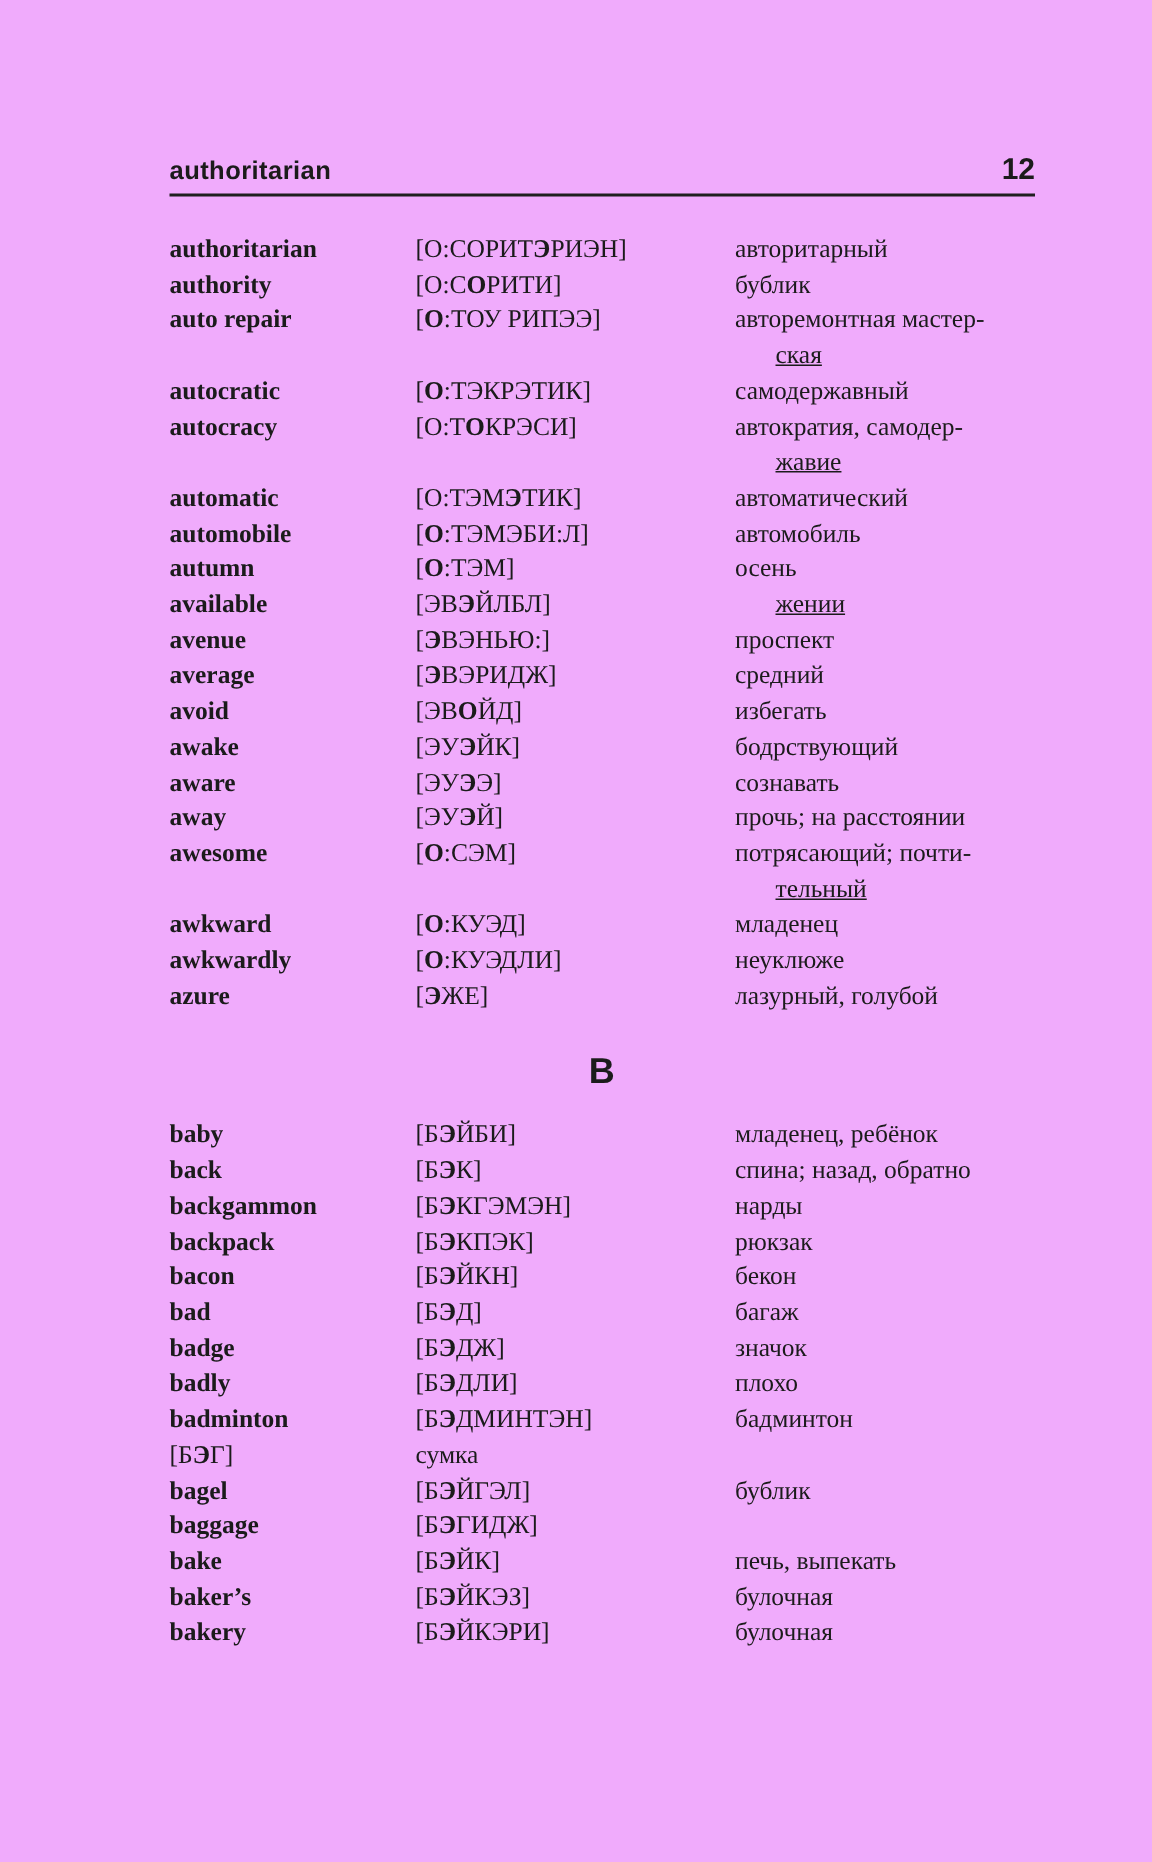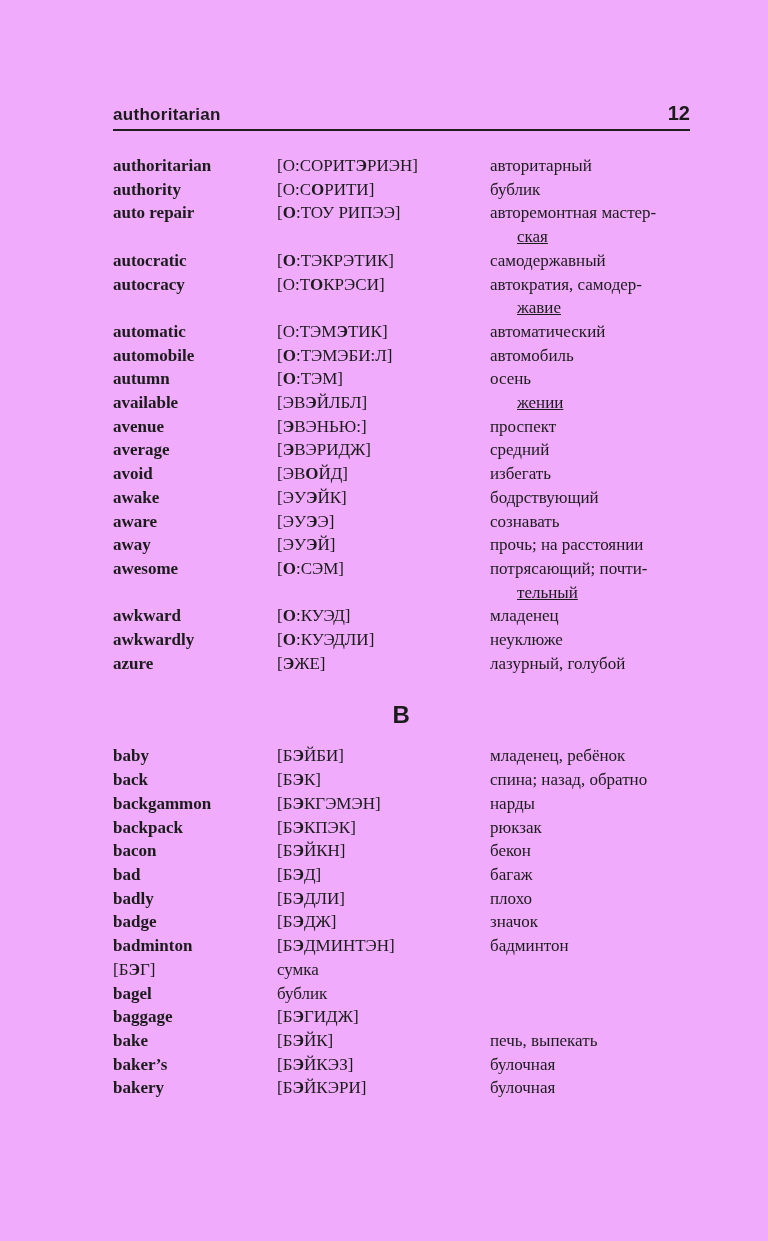--- a/index.html
+++ b/index.html
@@ -289,52 +289,53 @@
 
   <div class="entry">
     <span class="word">bad</span>
     <span class="pron"><span>[Б</span><span class="stress">Э</span><span>Д]</span></span>
     <span class="trans">
             <div class="trans-line">багаж</div>
           </span>
   </div>
 
   <div class="entry">
+    <span class="word">badge</span>
+    <span class="pron"><span>[Б</span><span class="stress">Э</span><span>ДЖ]</span></span>
+    <span class="trans">
+            <div class="trans-line">значок</div>
+          </span>
+  </div>
+
+  <div class="entry">
     <span class="word">badly</span>
     <span class="pron"><span>[Б</span><span class="stress">Э</span><span>ДЛИ]</span></span>
     <span class="trans">
             <div class="trans-line">плохо</div>
           </span>
   </div>
 
   <div class="entry">
-    <span class="word">badge</span>
-    <span class="pron"><span>[Б</span><span class="stress">Э</span><span>ДЖ]</span></span>
-    <span class="trans">
-            <div class="trans-line">значок</div>
-          </span>
-  </div>
-
-  <div class="entry">
     <span class="word">badminton</span>
     <span class="pron"><span>[Б</span><span class="stress">Э</span><span>ДМИНТЭН]</span></span>
     <span class="trans">
             <div class="trans-line">бадминтон</div>
           </span>
   </div>
 
   <div class="entry">
     <span class="pron"><span>[Б</span><span class="stress">Э</span><span>Г]</span></span>
     <span class="trans">
             <div class="trans-line">сумка</div>
           </span>
   </div>
 
   <div class="entry">
     <span class="word">bagel</span>
+    <span class="pron"><span>[Б</span><span class="stress">Э</span><span>ЙГЭЛ]</span></span>
     <span class="trans">
             <div class="trans-line">бублик</div>
           </span>
   </div>
 
   <div class="entry">
     <span class="word">baggage</span>
     <span class="pron"><span>[Б</span><span class="stress">Э</span><span>ГИДЖ]</span></span>
   </div>
 

